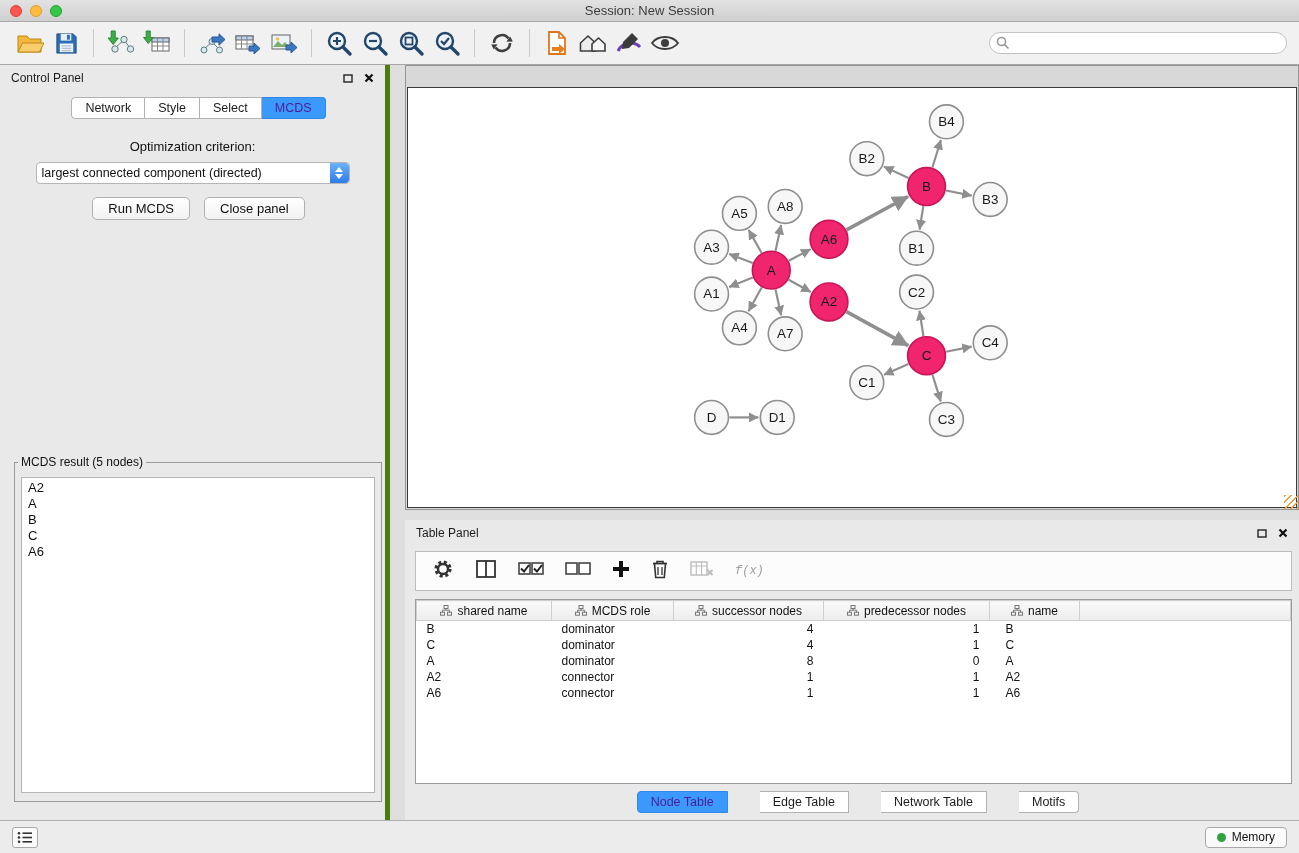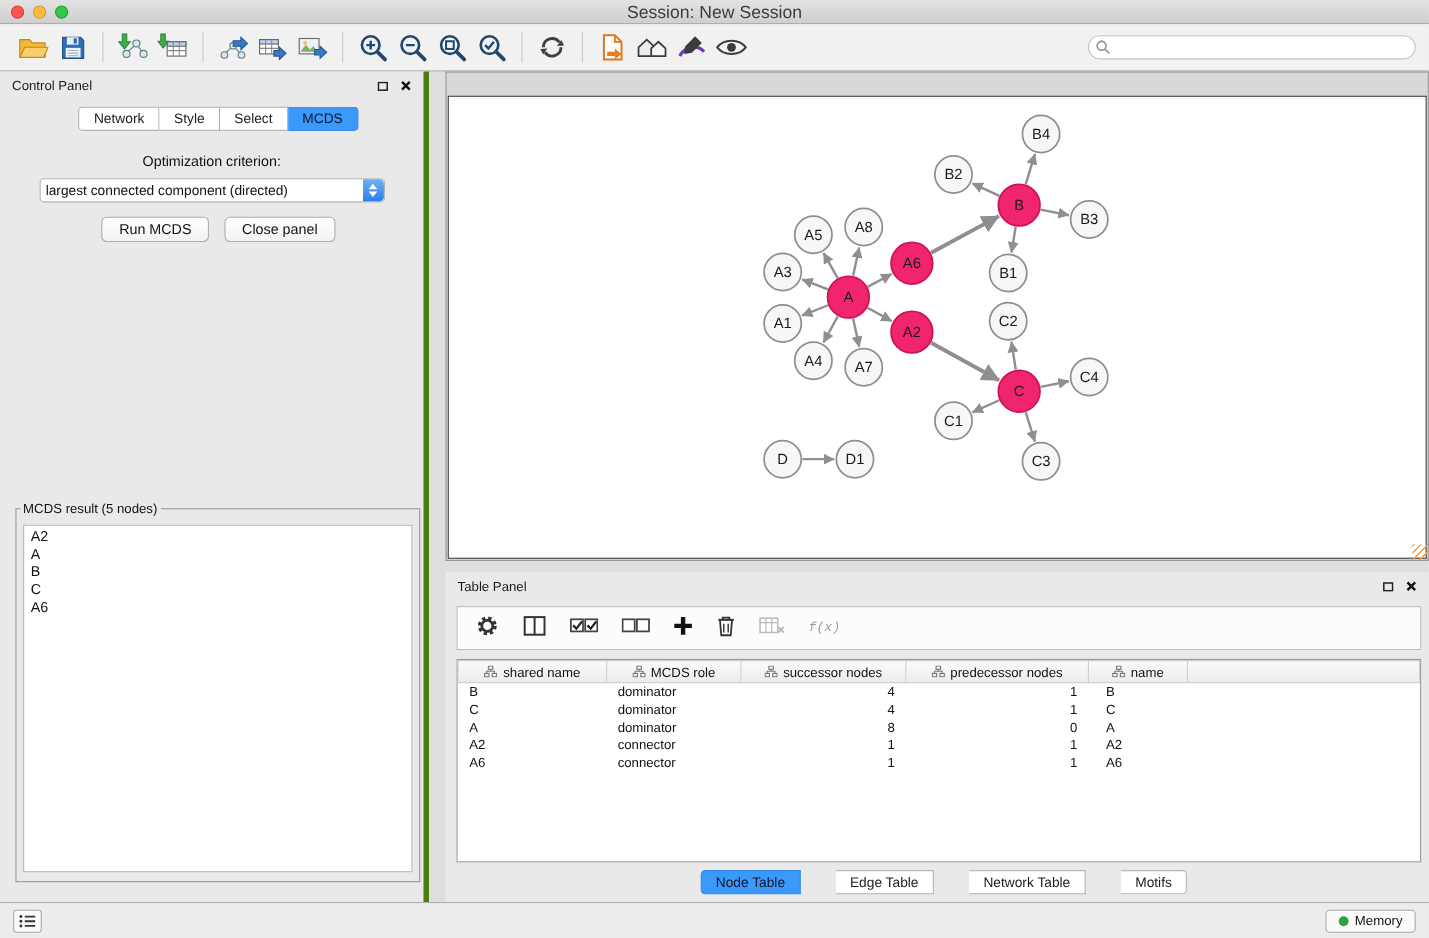--- a/index.html
+++ b/index.html
@@ -9,21 +9,21 @@
 
   
   .titlebar { position:absolute; top:0; left:0; right:0; height:22px;
     background:linear-gradient(#e2e2e2,#cfcfcf); border-bottom:1px solid #a9a9a9; }
   .traffic { position:absolute; left:10px; top:5px; display:flex; gap:8px; }
   .light { width:12px; height:12px; border-radius:50%; }
   .light.red    { background:#fc5650; border:1px solid #df3d38; }
   .light.yellow { background:#fdbc40; border:1px solid #de9b2d; }
   .light.green  { background:#34c749; border:1px solid #24a233; }
   .titlebar-title { position:absolute; left:0; right:0; top:3px; text-align:center;
-    font-size:16px; color:#3c3c3c; }
+    font-size:13px; color:#3c3c3c; }
 
   
   .toolbar { position:absolute; top:22px; left:0; right:0; height:43px;
     background:#f1f1f1; border-bottom:1px solid #a6a6a6;
     display:flex; align-items:center; padding:0 12px; }
   .tbi { width:36px; height:36px; display:flex; align-items:center; justify-content:center;
     border-radius:4px; }
   .tb-sep { width:1px; height:28px; background:#c9c9c9; margin:0 9px; }
   .search-wrap { margin-left:auto; position:relative; width:298px; height:22px; }
   .search-glyph { position:absolute; left:7px; top:4px; }
@@ -35,21 +35,21 @@
   .control-panel { position:absolute; top:65px; left:0; width:390px; height:755px;
     background:#e9e9e9; border-right:5px solid #4d7c0f; }
   .panel-header { height:26px; display:flex; align-items:center; padding:0 11px;
     font-size:12px; color:#1c1c1c; }
   .hdr-btns { margin-left:auto; display:flex; gap:11px; align-items:center; }
   .seg-tabs { display:flex; justify-content:center; margin-top:6px;padding-left:12px; }
   .seg { font-size:12.5px; line-height:20px; height:22px; padding:0 13px; background:#fff;
     border:1px solid #b2b2b2; border-left:none; color:#1c1c1c; cursor:default; }
   .seg:first-child { border-left:1px solid #b2b2b2; border-radius:4px 0 0 4px; }
   .seg:last-child { border-radius:0 4px 4px 0; }
-  .seg.active { background:#3c99fc; color:#0f172a; border-color:#2f89ec; }
+  .seg.active { background:#3c99fc; color:#4c1d95; border-color:#2f89ec; }
   .opt-label { text-align:center; margin-top:20px; font-size:13px; color:#111; }
   .mac-select { position:relative; margin:8px auto 0; width:314px; height:22px;
     background:#fff; border:1px solid #b5b5b5; border-radius:4px;
     display:flex; align-items:center; font-size:12.5px; padding-left:5px; color:#111; }
   .stepper { position:absolute; right:0; top:0; bottom:0; width:19px;
     background:linear-gradient(#6cb1fb,#2c7de8); border-radius:0 4px 4px 0;
     display:flex; flex-direction:column; align-items:center; justify-content:center; gap:2px; }
   .tri-up { width:0; height:0; border-left:4px solid transparent; border-right:4px solid transparent;
     border-bottom:5px solid #fff; }
   .tri-dn { width:0; height:0; border-left:4px solid transparent; border-right:4px solid transparent;

